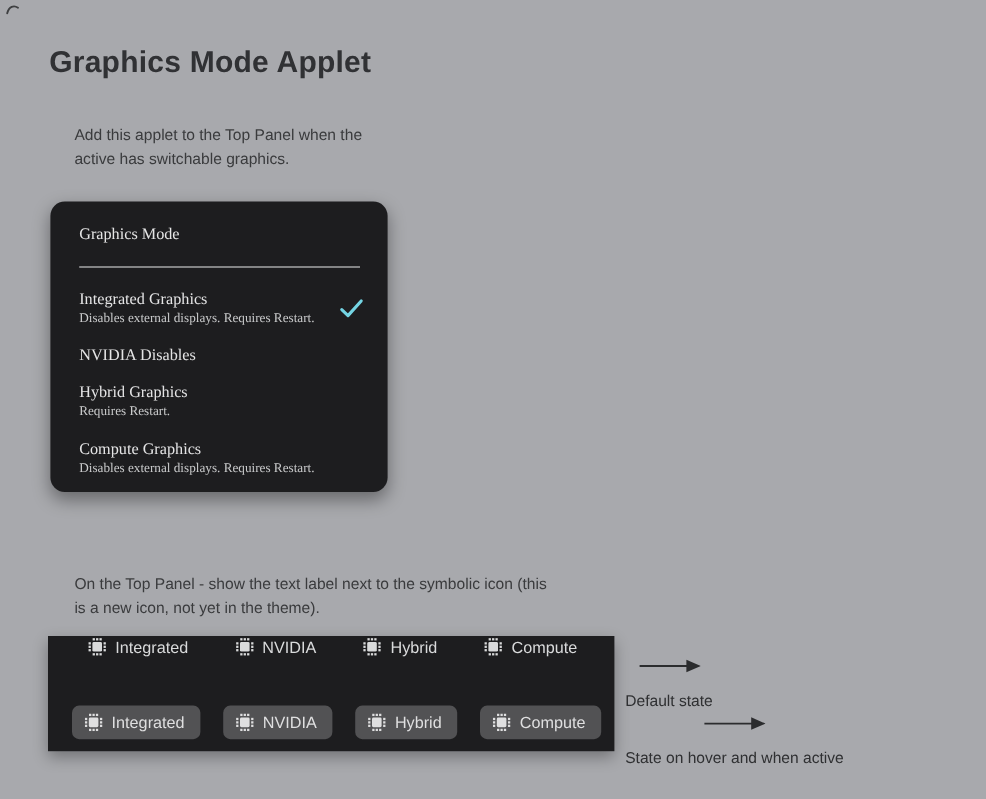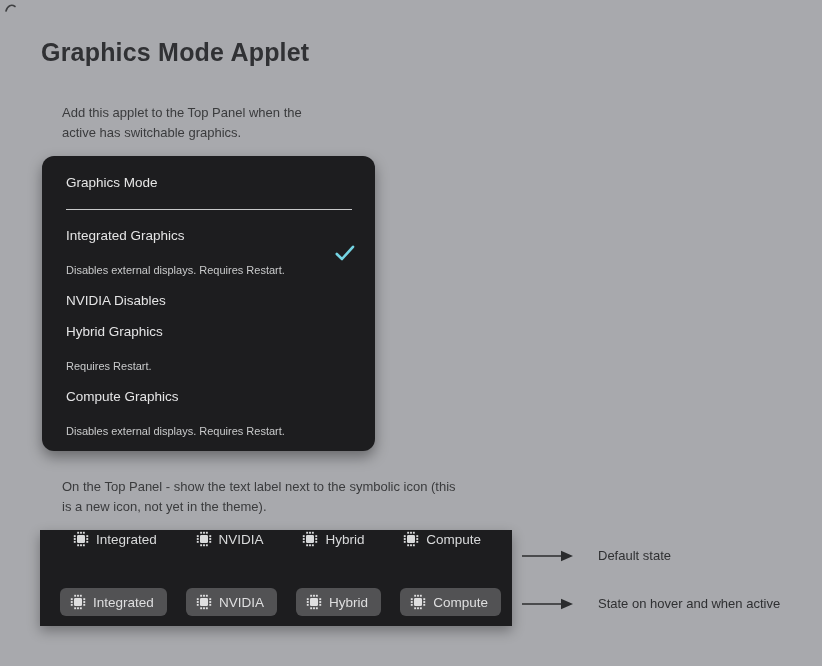--- a/index.html
+++ b/index.html
@@ -19,32 +19,33 @@
   .note{
     position:absolute;display:flex;align-items:flex-start;
     font-size:13px;line-height:20px;color:#3a3b3d;
   }
   .note .bullet{width:14px;flex:0 0 14px;color:#4a4b4d;font-size:12px;line-height:20px;}
   .note1{left:48px;top:103px;}
   .note2{left:48px;top:477px;}
 
   
   .menu{
-    position:absolute;left:42px;top:156px;width:333px;box-sizing:border-box;
+    position:absolute;left:42px;top:168px;width:281px;box-sizing:border-box;
     background:#1d1d1f;border-radius:12px;
     padding:19px 20px 13px 24px;
     box-shadow:0 6px 14px rgba(0,0,0,.38);
     color:#e4e4e4;
+    font-family:Liberation Serif, serif;
   }
   .menu-header{font-size:13.5px;color:#e6e6e6;}
   .menu-sep{height:1px;background:#c7c8c9;margin:19px 3px 18px 0;border:none;}
   .menu-item{display:flex;align-items:center;justify-content:space-between;margin-bottom:16px;cursor:default;}
   .menu-item:last-child{margin-bottom:0;}
   .mi-title{font-size:13.5px;line-height:15px;color:#e4e4e5;}
-  .mi-sub{font-size:11px;line-height:13px;color:#c9cacb;margin-top:21px;}
+  .mi-sub{font-size:11px;line-height:13px;color:#c9cacb;margin-top:3px;}
   .check{flex:0 0 auto;margin-left:10px;}
 
   
   .applet-panel{
     position:absolute;left:40px;top:530px;width:472px;height:96px;box-sizing:border-box;
     background:#1d1d1f;border-radius:0;
     box-shadow:0 5px 12px rgba(0,0,0,.32);
     display:flex;flex-direction:column;justify-content:space-between;
     padding:1px 0 10px;
   }
@@ -52,22 +53,22 @@
   .mode-row2{display:flex;justify-content:space-between;padding:0 11px 0 20px;}
   .mode{display:inline-flex;align-items:center;gap:7px;color:#d9dadb;font-size:13.5px;}
   .mode-btn{
     display:inline-flex;align-items:center;gap:7px;
     background:#525254;border-radius:6px;height:28px;box-sizing:border-box;
     padding:5px 13px 5px 10px;color:#dfdfe0;font-size:13.5px;
   }
   .chip{flex:0 0 auto;display:block;}
 
   
-  .anno{position:absolute;left:521px;display:flex;align-items:center;gap:25px;
-        font-size:13px;color:#2f3032;}
+  .anno{position:absolute;left:521px;display:flex;align-items:center;gap:14px;
+        font-size:13px;color:#2f3032;flex-direction:column;}
   .anno1{top:548px;}
   .anno2{top:596px;}
 </style>
 </head>
 <body>
 
 <svg class="pen-mark" width="14" height="12" viewBox="0 0 14 12">
   <path d="M2,9 C3.5,3.5 7.5,2 11,4.5" stroke="#3f4042" stroke-width="1.6" fill="none" stroke-linecap="round"></path>
 </svg>
 

